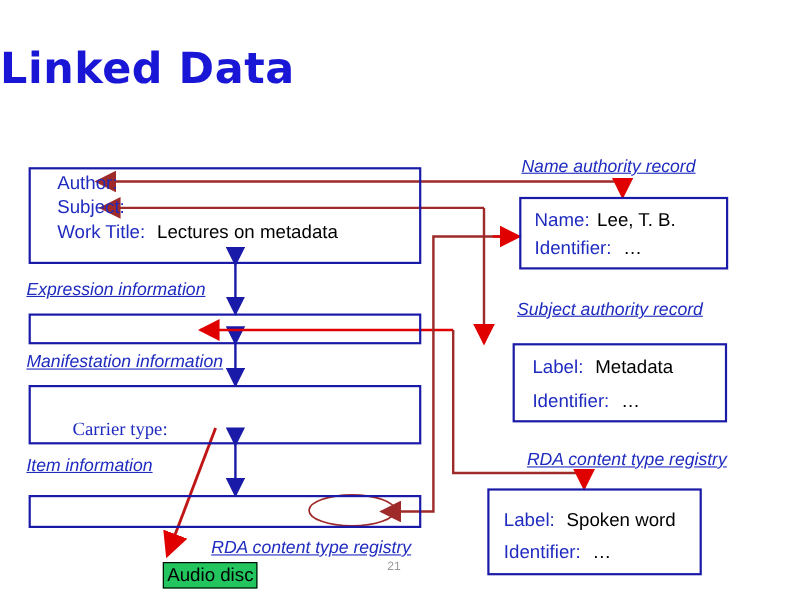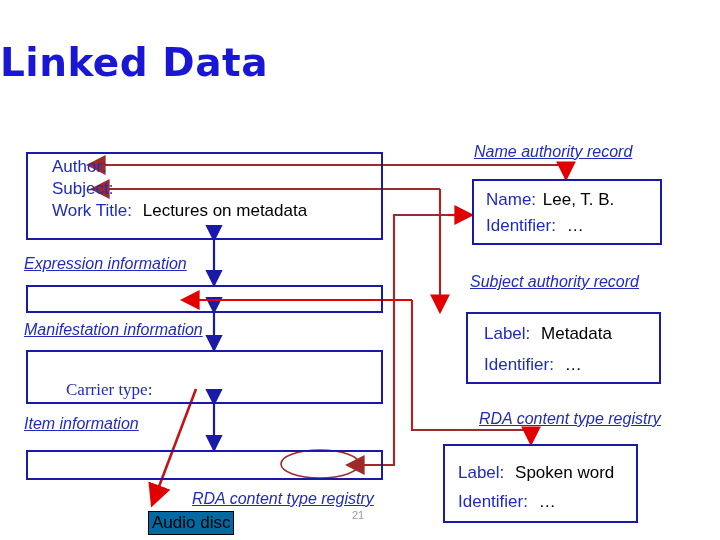--- a/index.html
+++ b/index.html
@@ -26,21 +26,21 @@
   .box{
     position:absolute;border:2px solid #1a1aa8;background:transparent;box-sizing:border-box;
   }
   .row{
     position:absolute;white-space:nowrap;font-size:17px;color:#1f2bbf;
     font-family:"Liberation Sans",sans-serif;
   }
   .row .val{color:#000000;}
 
   .plainbox{
-    position:absolute;border:1.5px solid #000;box-sizing:border-box;background:#0369a1;
+    position:absolute;border:1.5px solid #000;box-sizing:border-box;background:#22c55e;
     font-size:17px;color:#000;white-space:nowrap;
     padding:1px 3px;font-family:"Liberation Sans",sans-serif;
   }
 
   .pagenum{
     position:absolute;color:#9a9a9a;font-size:11px;
     font-family:"Liberation Sans",sans-serif;
   }
 
   svg.lay{position:absolute;left:0;top:0;width:720px;height:540px;pointer-events:none;}

